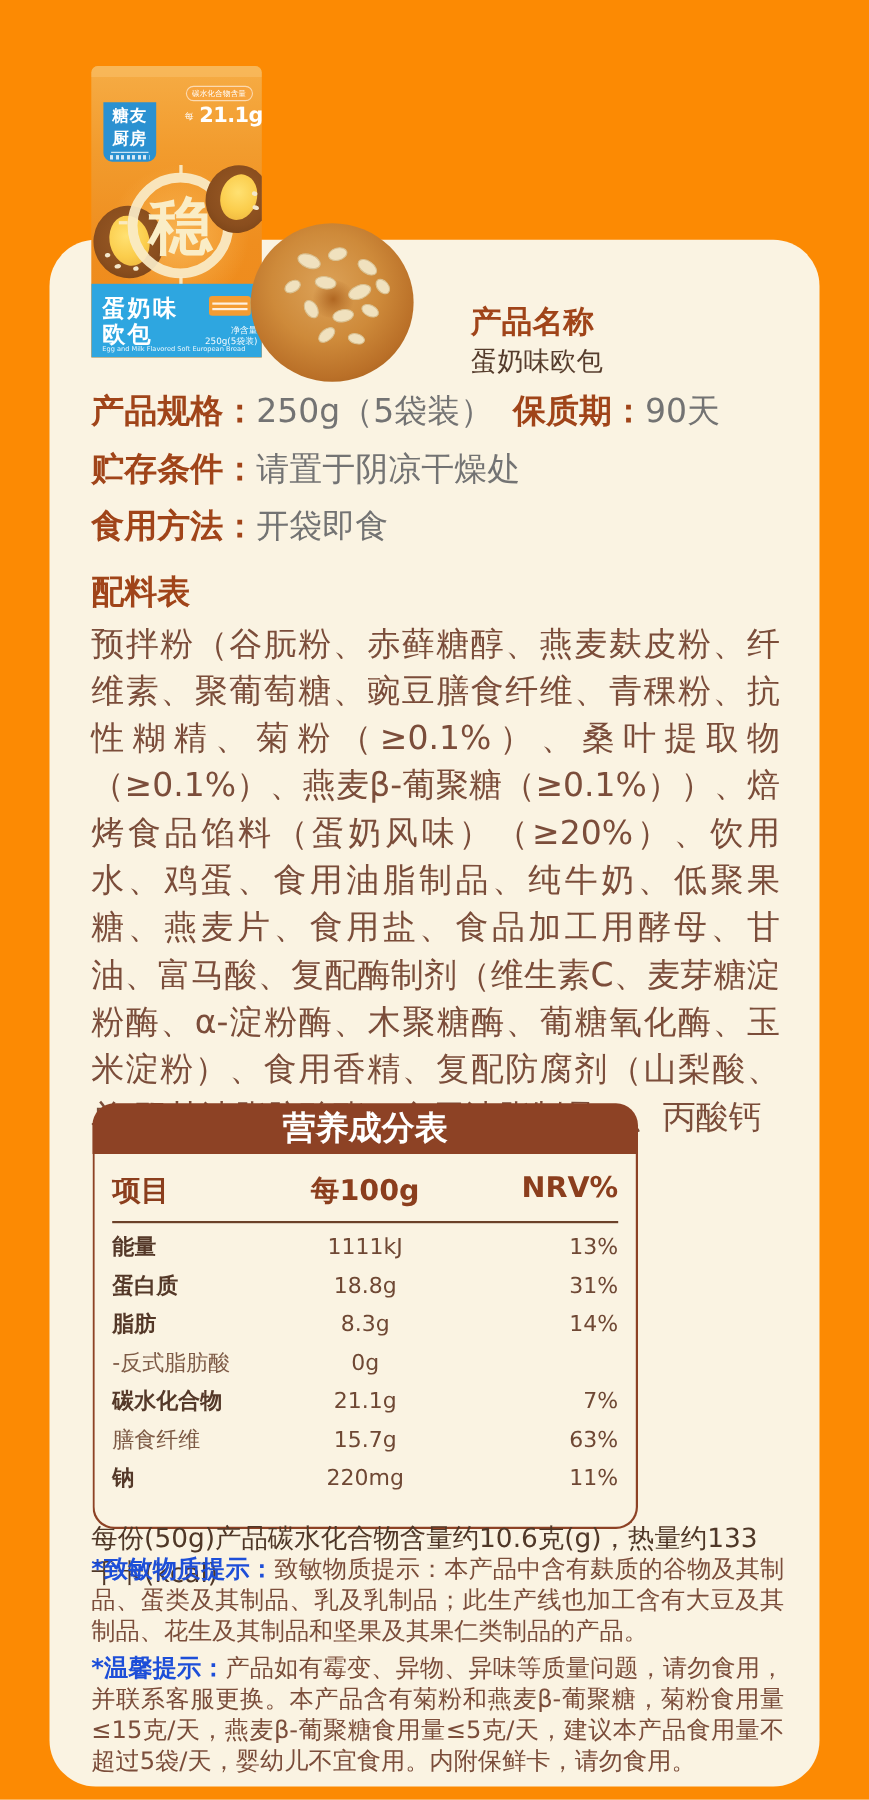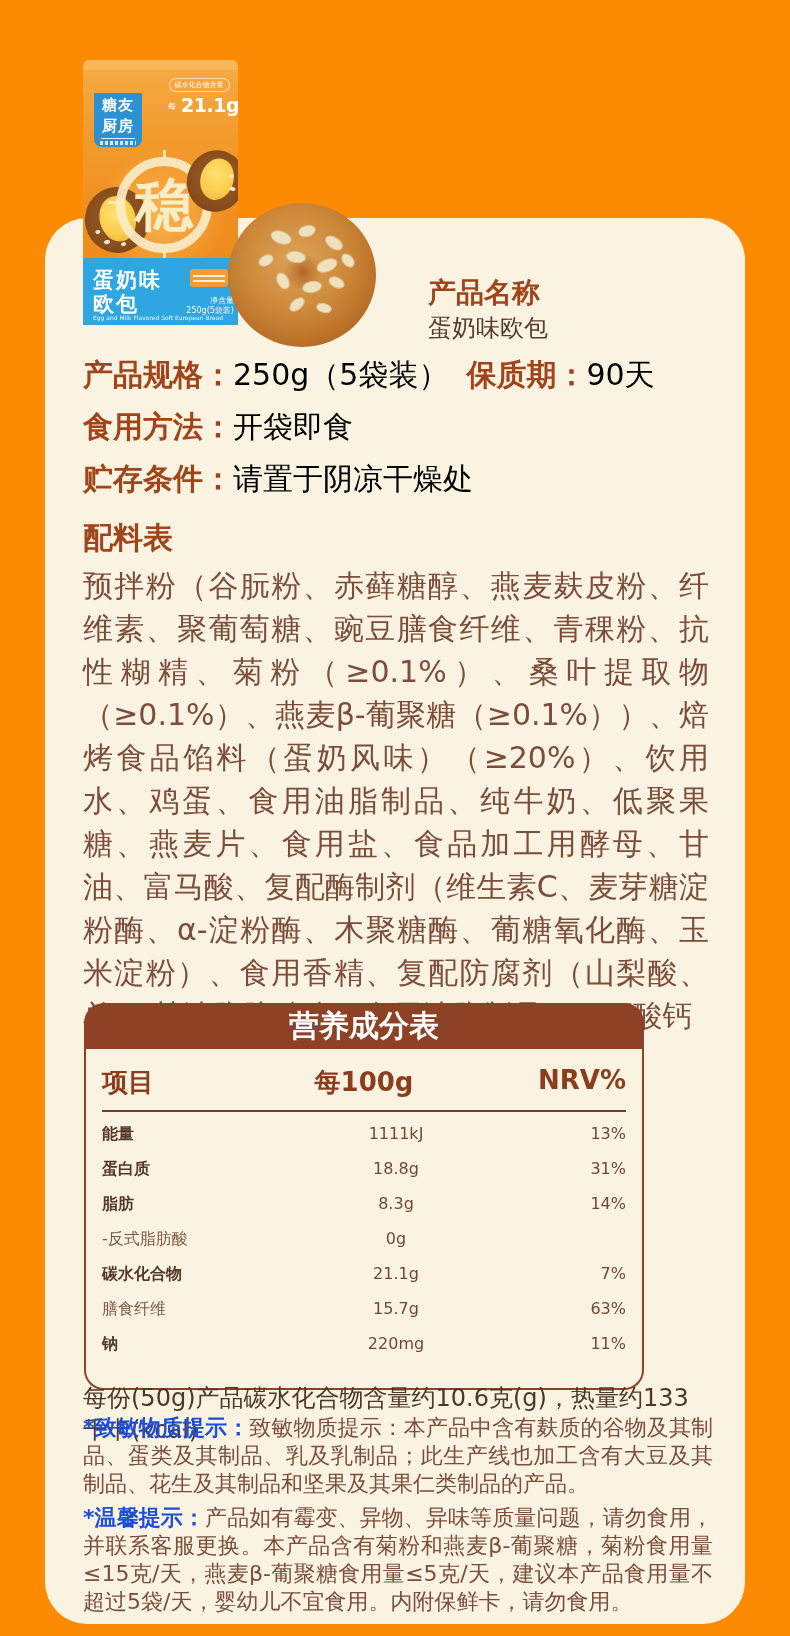--- a/index.html
+++ b/index.html
@@ -73,60 +73,60 @@
     background:radial-gradient(circle,#B06722 0%,rgba(176,103,34,0) 70%);}
   .flake{position:absolute;background:#F0E1BE;border:1px solid #D9C192;border-radius:50%;}
   
   .pname{position:absolute;left:428px;top:252px;margin-top:24px;}
   .pname .lab{font-size:28px;font-weight:700;color:#A04419;line-height:34px;}
   .pname .val{font-size:24px;color:#553C2C;line-height:36px;}
   
   .specs{position:absolute;left:38px;top:138px;width:630px;}
   .spec-row{font-size:30px;line-height:37px;margin-bottom:15px;white-space:nowrap;}
   .spec-row .lab{font-weight:700;color:#A04419;}
-  .spec-row .val{color:#000000;}
+  .spec-row .val{color:#737373;}
   .spec-row .lab2{font-weight:700;color:#A04419;margin-left:18px;}
   .ing-title{position:absolute;left:38px;top:300px;font-size:30px;font-weight:700;color:#A04419;}
   .ingredients{position:absolute;left:38px;top:346px;width:626px;font-size:30px;line-height:43px;
     color:#7B4D3A;text-align:justify;}
   
-  .nutrition{position:absolute;left:39px;top:785px;width:560px;}
+  .nutrition{position:absolute;left:39px;top:785px;width:496px;}
   .nut-head{height:46px;background:#8D4225;border-radius:20px 20px 0 0;color:#fff;
     font-size:30px;font-weight:700;text-align:center;line-height:46px;}
   .nut-body{border:2px solid #8D4225;border-top:none;border-radius:0 0 20px 20px;
     padding:10px 16px 27px;box-sizing:border-box;}
   .nut-cols{display:flex;font-size:26px;font-weight:700;color:#8B3E1D;padding:6px 0 10px;}
   .nut-rule{height:2px;background:#6B4129;margin-bottom:4px;}
   .c1{flex:0 0 34%;text-align:left;}
   .c2{flex:0 0 32%;text-align:center;}
   .c3{flex:1;text-align:right;}
-  .nrow{display:flex;font-size:16px;line-height:35px;color:#7D5A45;gap:32px;}
+  .nrow{display:flex;font-size:20px;line-height:35px;color:#7D5A45;}
   .nrow .c2,.nrow .c3{color:#6F4834;}
   .nrow.bold .c1{font-weight:700;color:#543828;}
   
   .serving{position:absolute;left:38px;top:1164px;width:628px;font-size:24px;color:#4F3727;}
   .note{position:absolute;left:38px;width:630px;font-size:22px;line-height:28px;color:#7B4D3A;text-align:justify;}
   .note b{color:#1d4ed8;}
   .note.allergen{top:1196px;}
   .note.tip{top:1286px;}
 </style>
 </head>
 <body>
 
 <div class="card">
 
   <div class="specs">
     <div class="spec-row">
       <span class="lab">产品规格：</span><span class="val">250g（5袋装）</span><span class="lab2">保质期：</span><span class="val">90天</span>
     </div>
     <div class="spec-row">
+      <span class="lab">贮存条件：</span><span class="val">请置于阴凉干燥处</span>
+    </div>
+    <div class="spec-row">
       <span class="lab">食用方法：</span><span class="val">开袋即食</span>
-    </div>
-    <div class="spec-row">
-      <span class="lab">贮存条件：</span><span class="val">请置于阴凉干燥处</span>
     </div>
   </div>
 
   <div class="ing-title">配料表</div>
   <div class="ingredients">预拌粉（谷朊粉、赤藓糖醇、燕麦麸皮粉、纤维素、聚葡萄糖、豌豆膳食纤维、青稞粉、抗性糊精、菊粉（≥0.1%）、桑叶提取物（≥0.1%）、燕麦β-葡聚糖（≥0.1%））、焙烤食品馅料（蛋奶风味）（≥20%）、饮用水、鸡蛋、食用油脂制品、纯牛奶、低聚果糖、燕麦片、食用盐、食品加工用酵母、甘油、富马酸、复配酶制剂（维生素C、麦芽糖淀粉酶、α-淀粉酶、木聚糖酶、葡糖氧化酶、玉米淀粉）、食用香精、复配防腐剂（山梨酸、单,双甘油脂肪酸酯、食用油脂制品）、丙酸钙</div>
 
   <div class="nutrition">
     <div class="nut-head">营养成分表</div>
     <div class="nut-body">
       <div class="nut-cols">

